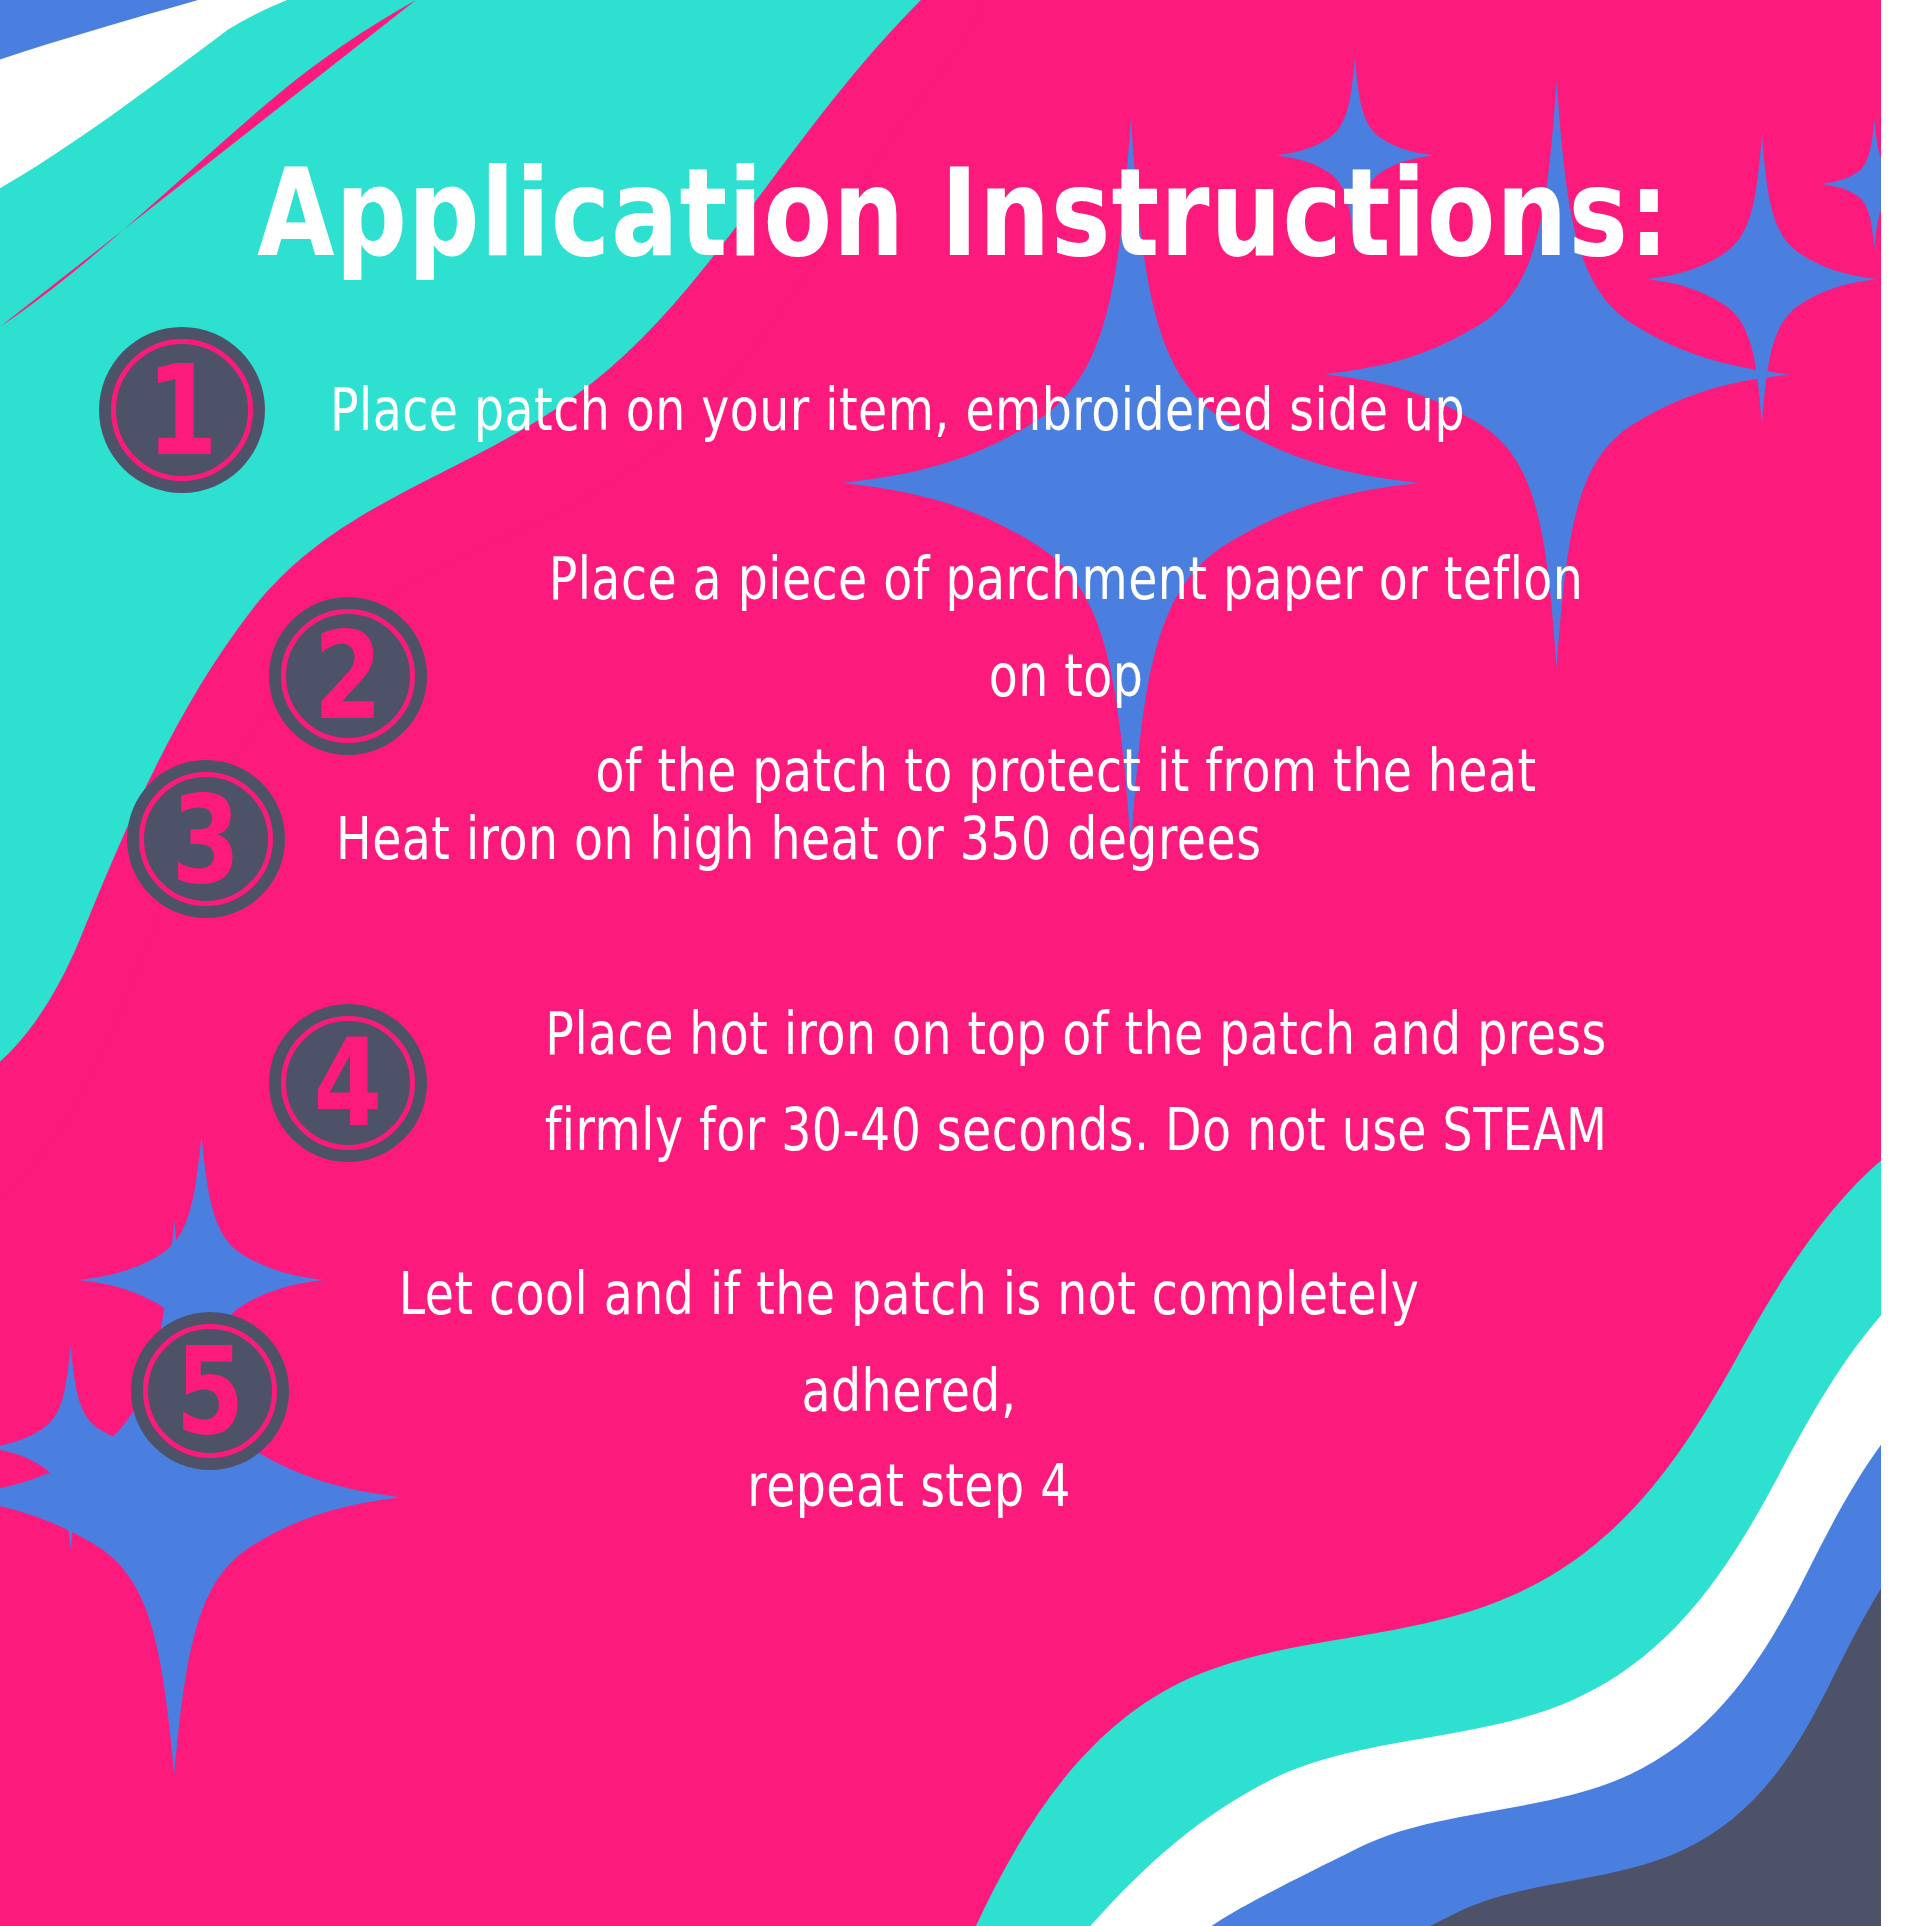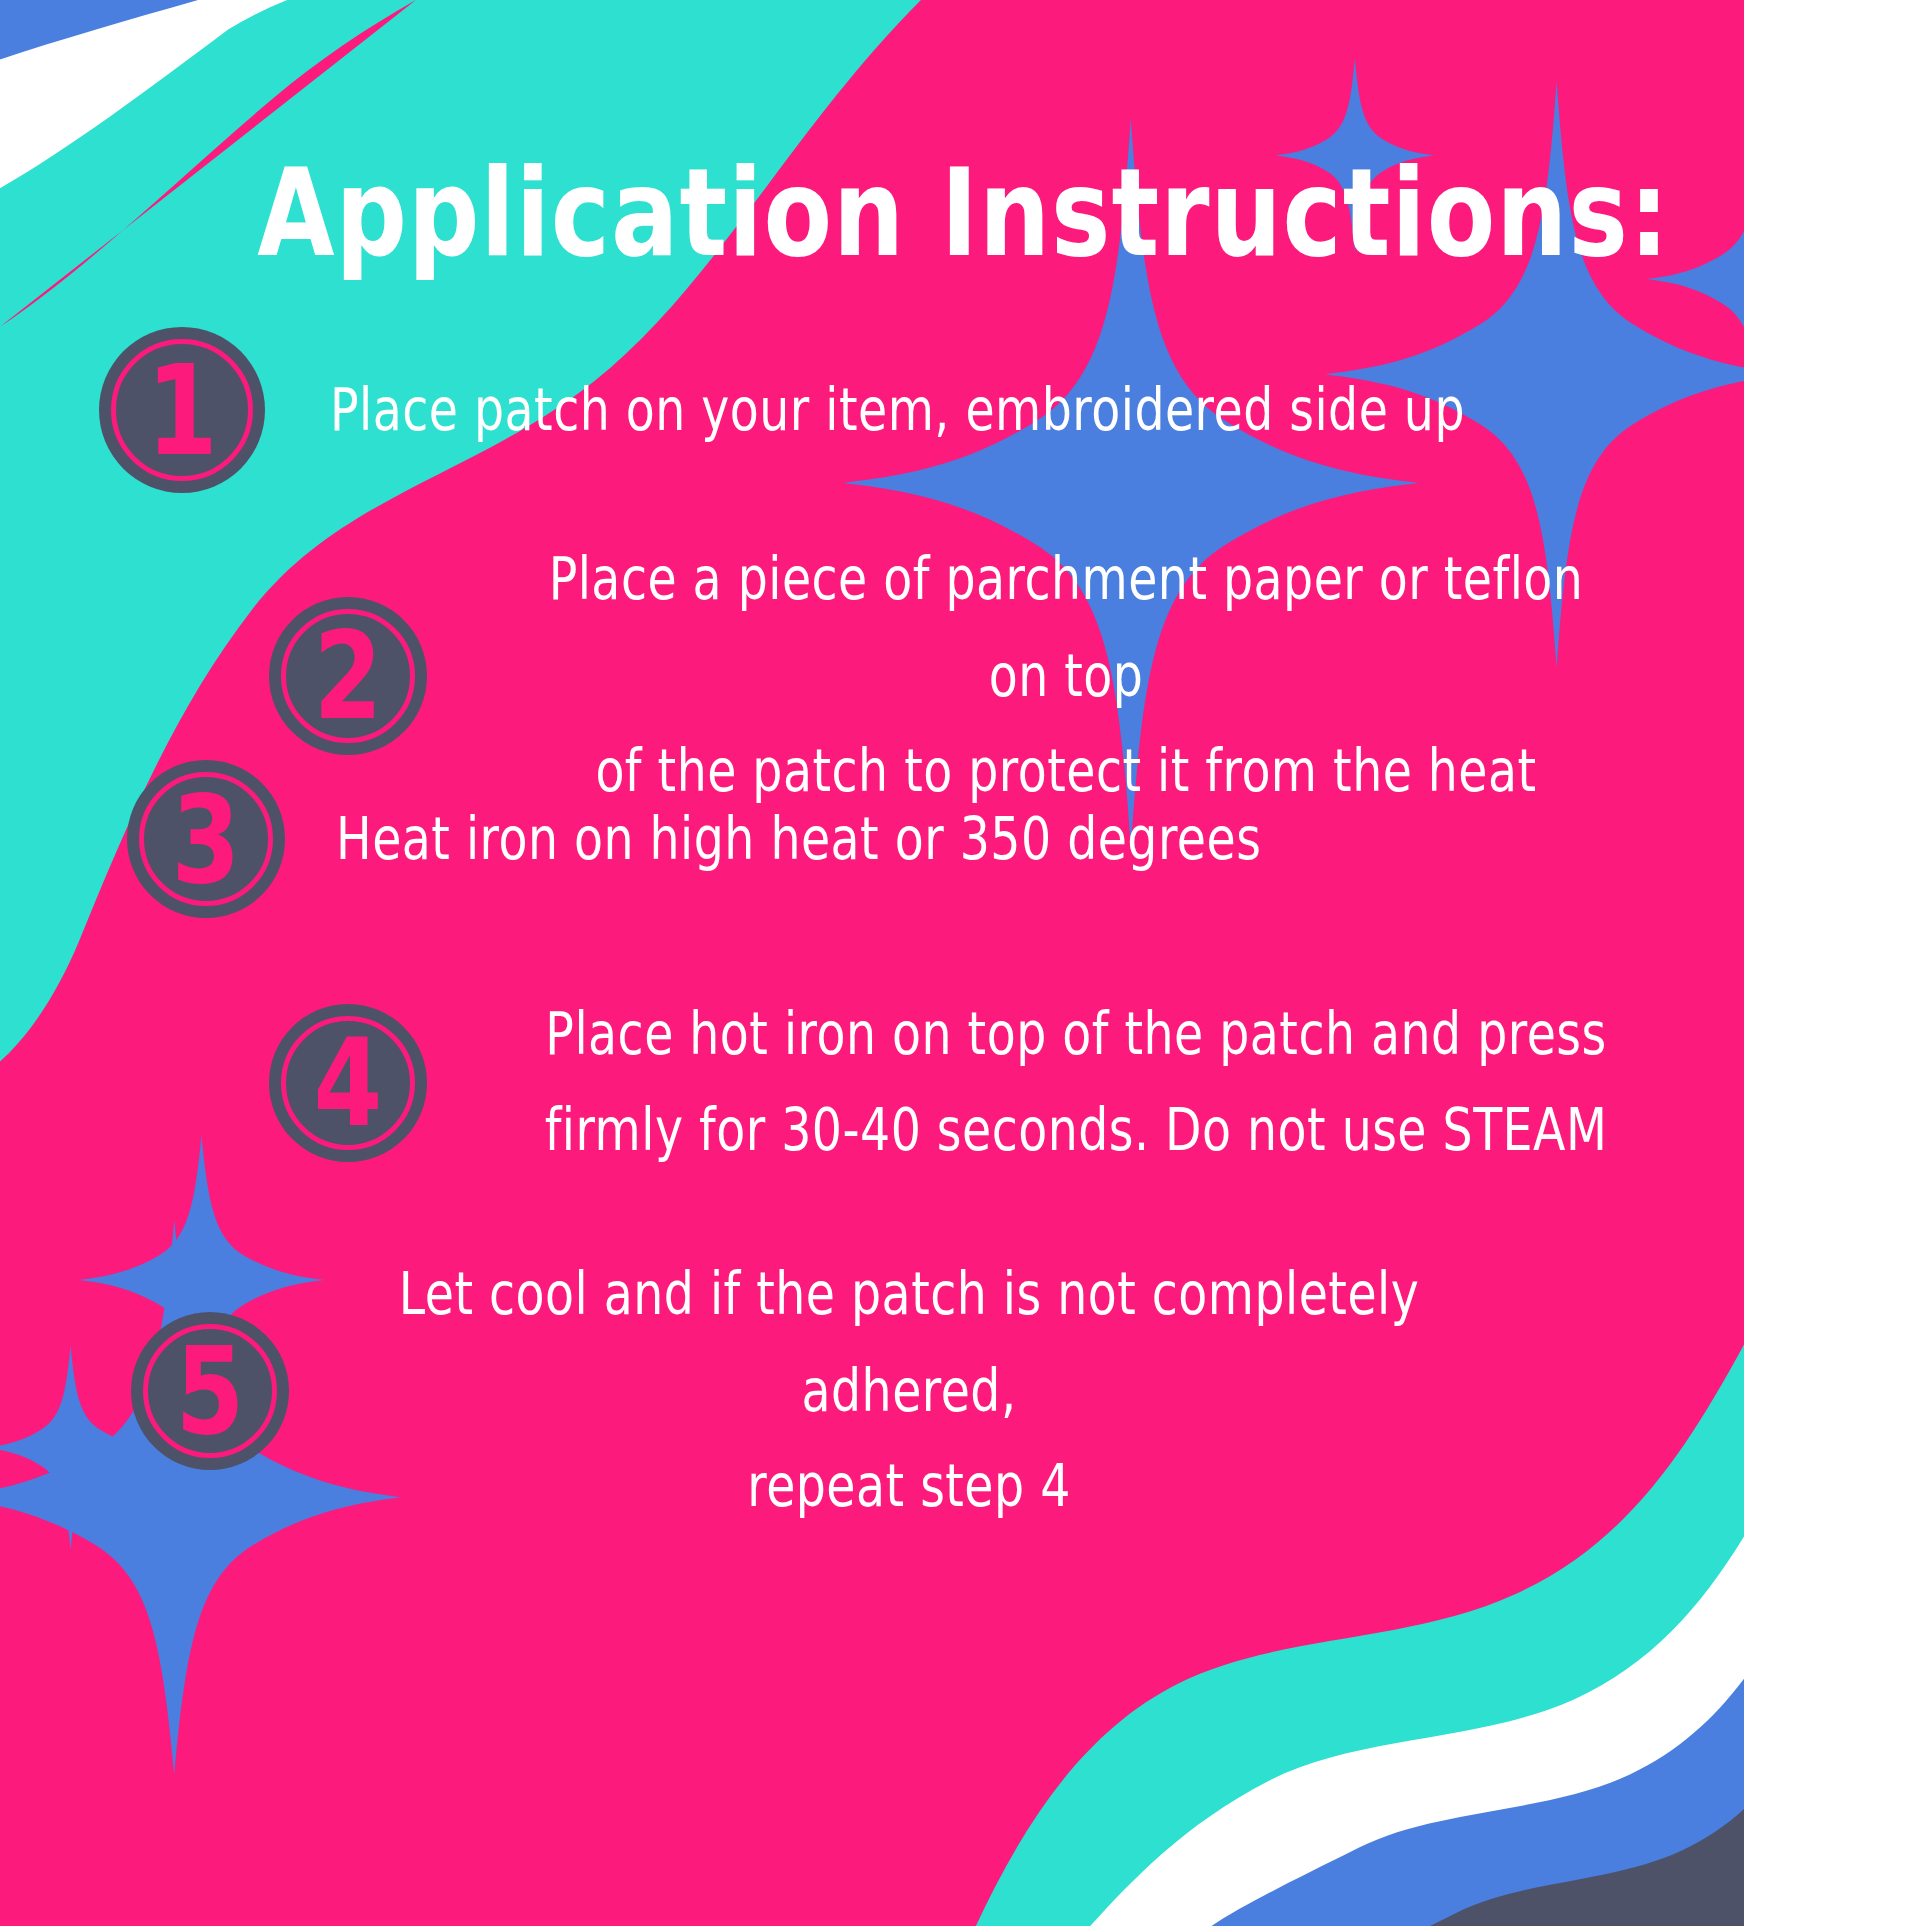--- a/index.html
+++ b/index.html
@@ -2,21 +2,21 @@
 <html><head>
 <meta charset="utf-8">
 <style>
   html, body {
     margin: 0;
     padding: 0;
     background: #ffffff;
   }
   #poster {
     position: relative;
-    width: 1744px;
+    width: 1881px;
     height: 1927px;
     background: #FC1A7C;
     overflow: hidden;
     font-family: "DejaVu Sans", sans-serif;
   }
   .layer-svg {
     position: absolute;
     top: 0; left: 0;
     width: 1927px;
     height: 1927px;

